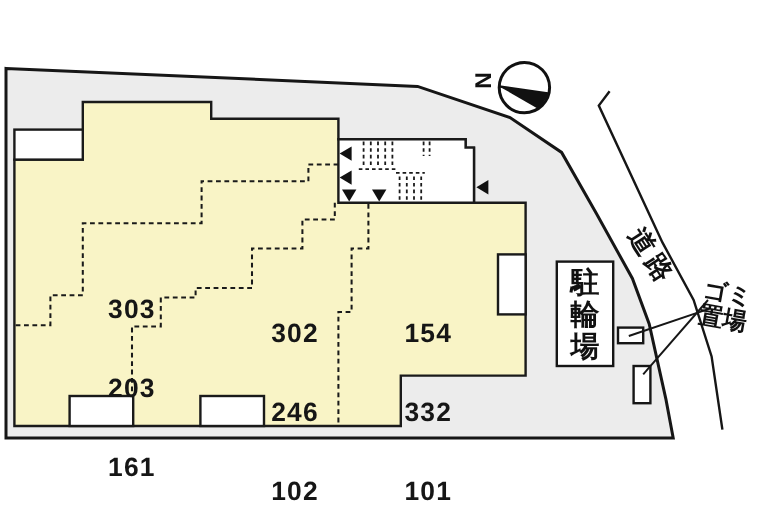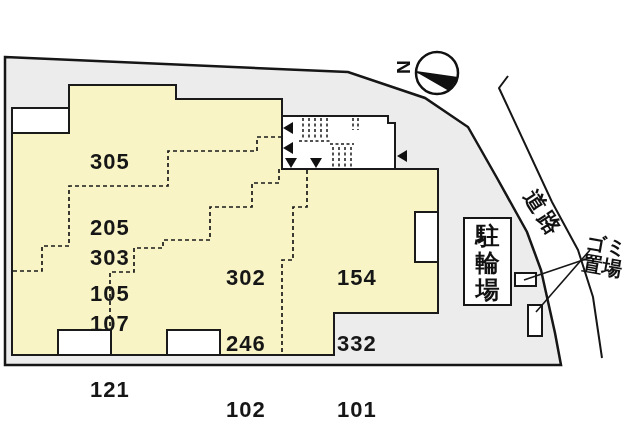--- a/index.html
+++ b/index.html
@@ -87,29 +87,24 @@
     <line x1="592" y1="257" x2="524" y2="280" stroke="#161616" stroke-width="1.6"></line>
     <line x1="590" y1="250" x2="536" y2="312" stroke="#161616" stroke-width="1.6"></line>
 
     <g>
       <circle cx="437" cy="73" r="21" fill="#ffffff" stroke="#111" stroke-width="2.5"></circle>
       <line x1="416" y1="72" x2="458" y2="78" stroke="#111" stroke-width="2"></line>
       <polygon points="416,72 458,78 449,91" fill="#111"></polygon>
     </g>
   </svg>
 
-  <div class="unit" style="left:90px;top:107px;">
-    <span>305</span>
-    <span>205</span>
-    <span>105</span>
-  </div>
   <div class="unit" style="left:90px;top:203px;">
     <span>303</span>
-    <span>107</span>
-    <span>121</span>
+    <span>203</span>
+    <span>161</span>
   </div>
   <div class="unit" style="left:226px;top:223px;">
     <span>302</span>
     <span>246</span>
     <span>102</span>
   </div>
   <div class="unit" style="left:337px;top:223px;">
     <span>154</span>
     <span>332</span>
     <span>101</span>

